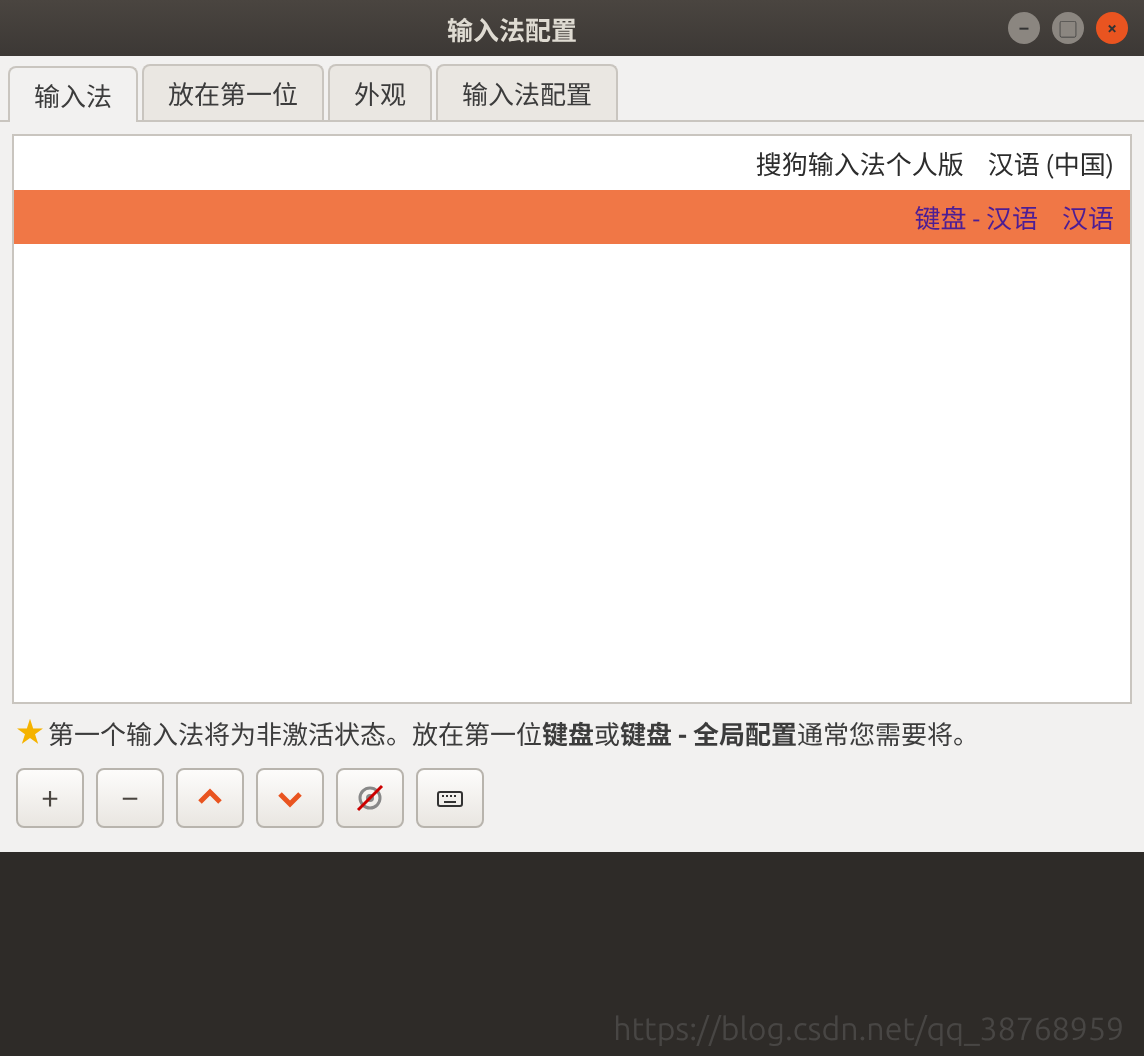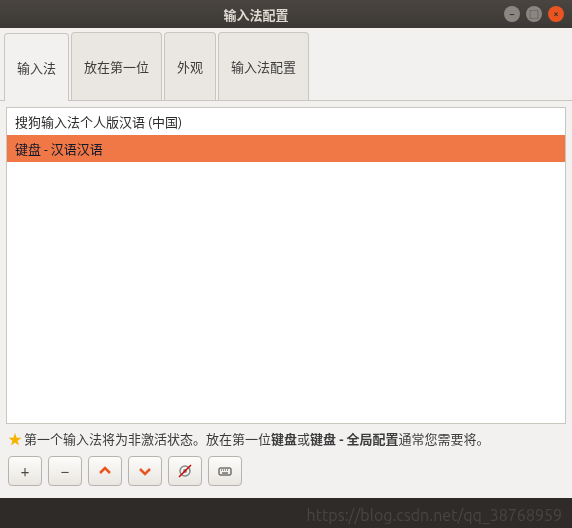--- a/index.html
+++ b/index.html
@@ -6,21 +6,21 @@
 body {
   font-family: "Ubuntu", "Noto Sans CJK SC", sans-serif;
   font-size: 13px;
   background: #2e2b28;
   width: 572px;
   height: 528px;
   overflow: hidden;
 }
 .window {
   width: 572px;
-  height: 498px;
+  height: 426px;
   background: #f2f1f0;
   display: flex;
   flex-direction: column;
 }
 .titlebar {
   height: 28px;
   background: linear-gradient(to bottom, #4a4540, #3c3835);
   display: flex;
   align-items: center;
   padding: 0 8px;
@@ -38,21 +38,21 @@
 .win-min { background: #8b8680; }
 .win-max { background: #8b8680; }
 .win-close { background: #e95420; }
 .tabbar {
   display: flex;
   padding: 4px 4px 0 4px;
   background: #f2f1f0;
   border-bottom: 1px solid #c9c5bf;
 }
 .tab {
-  padding: 24px 12px;
+  padding: 4px 12px;
   border: 1px solid #c9c5bf;
   border-bottom: none;
   border-radius: 4px 4px 0 0;
   background: #eae7e2;
   margin-right: 2px;
   color: #3c3c3c;
   cursor: pointer;
 }
 .tab.active {
   background: #f2f1f0;
@@ -66,27 +66,28 @@
   flex-direction: column;
 }
 .listbox {
   flex: 1;
   background: #fff;
   border: 1px solid #c9c5bf;
   overflow: auto;
 }
 .list-row {
   display: flex;
-  justify-content: flex-start;
+  justify-content: flex-end;
   padding: 4px 8px;
   color: #2c2c2c;
+  gap: 12px;
 }
 .list-row.selected {
   background: #f07746;
-  color: #0f172a;
+  color: #4c1d95;
 }
 .hint {
   display: flex;
   align-items: center;
   padding: 4px 2px;
   color: #3c3c3c;
   font-size: 13px;
 }
 .hint .star { color: #f5b300; margin-right: 2px; font-size: 14px; }
 .hint b { font-weight: bold; text-align: right; }

